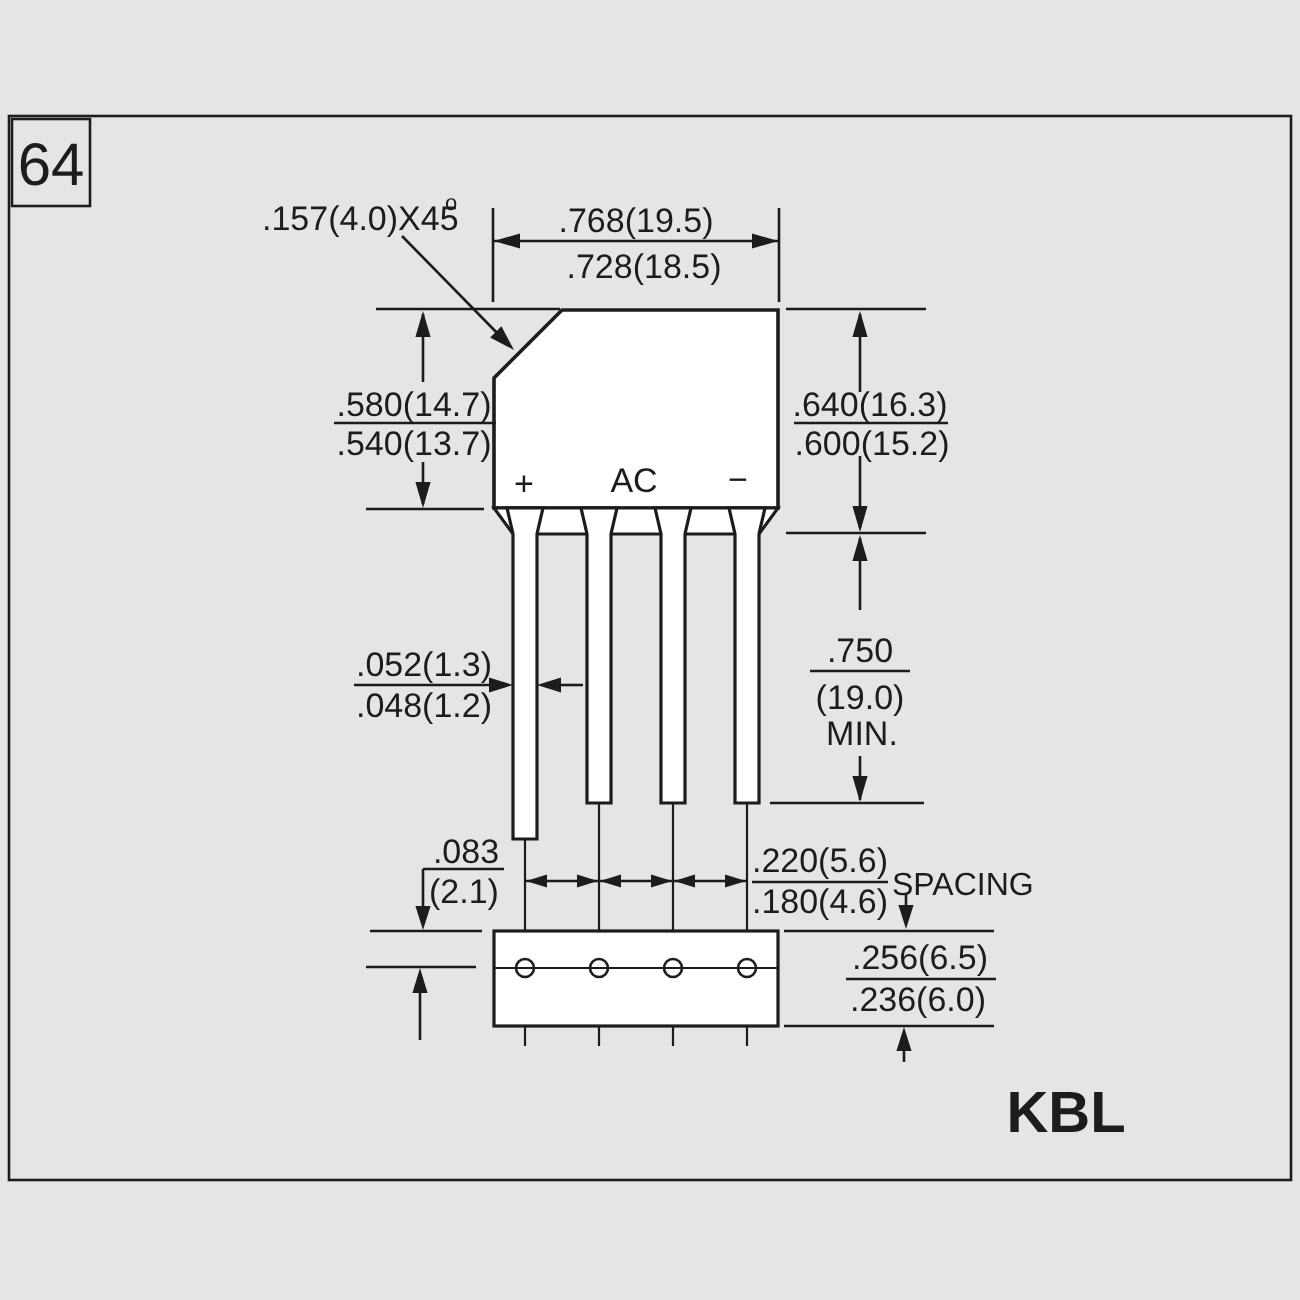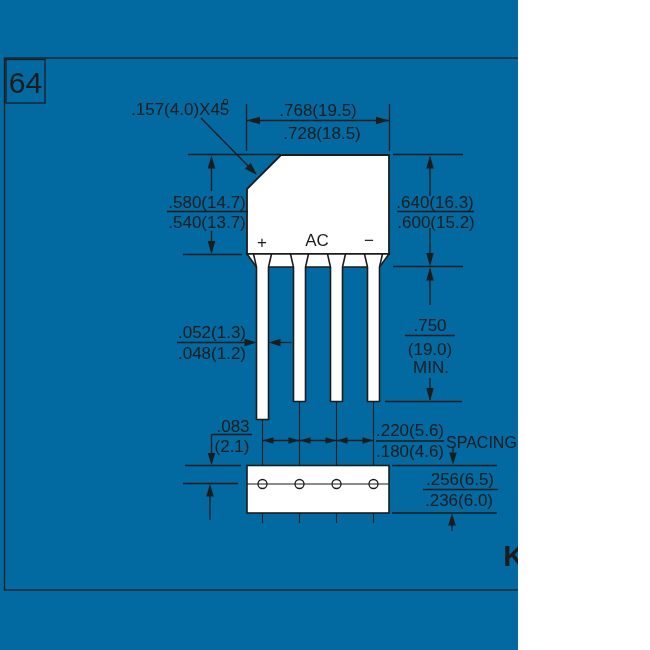--- a/index.html
+++ b/index.html
@@ -1,16 +1,16 @@
 <!DOCTYPE html>
 <html><head>
 <meta charset="utf-8">
 <style>
   html,body{margin:0;padding:0;background:#ffffff;}
-  .stage{position:relative;width:518px;height:650px;background:#0369a1;overflow:hidden;}
+  .stage{position:relative;width:650px;height:650px;background:#e5e5e5;overflow:hidden;}
   svg{display:block;}
   .ln{stroke:#1c1c1c;fill:none;stroke-width:1.3;}
   .ln-thin{stroke:#1c1c1c;fill:none;stroke-width:1.1;}
   .outline{stroke:#1c1c1c;fill:#ffffff;stroke-width:1.8;stroke-linejoin:miter;}
   .outline2{stroke:#1c1c1c;fill:#ffffff;stroke-width:1.6;stroke-linejoin:miter;}
   .ar{fill:#1c1c1c;stroke:none;}
   text{font-family:"Liberation Sans","DejaVu Sans",sans-serif;fill:#1c1c1c;}
   .dim{font-size:17px;}
   .dim-s{font-size:16px;}
   .sup{font-size:11px;}

